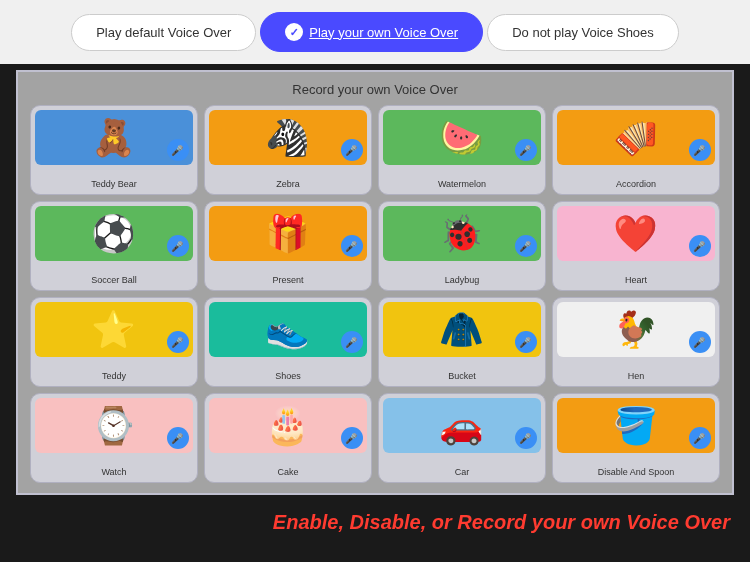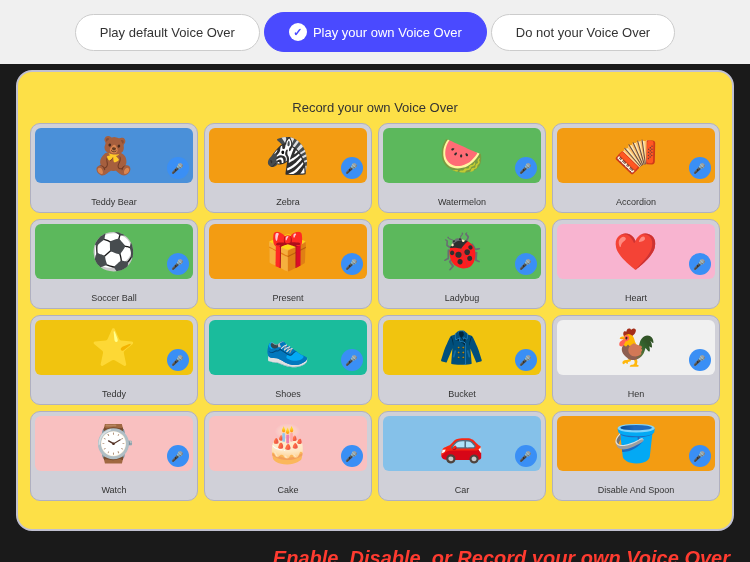--- a/index.html
+++ b/index.html
@@ -32,20 +32,21 @@
       align-items: center;
       gap: 6px;
       min-width: 180px;
       justify-content: center;
     }
 
     .tab-btn.active {
       background: #4a4aff;
       border-color: #4a4aff;
       color: white;
+      text-decoration: underline;
     }
 
     .tab-btn .check-circle {
       width: 18px;
       height: 18px;
       border-radius: 50%;
       background: white;
       display: flex;
       align-items: center;
       justify-content: center;
@@ -53,25 +54,25 @@
     }
 
     .tab-btn.active .check-circle::after {
       content: '✓';
       color: #4a4aff;
       font-size: 11px;
       font-weight: bold;
     }
 
     .main-content {
-      background: #fde047;
+      background: #a3a3a3;
       margin: 6px 16px;
-      border-radius: 16px;
+      border-radius: 0;
       border: 2px solid #c0c0d0;
-      padding: 28px 12px;
+      padding: 10px 12px;
     }
 
     .record-title {
       text-align: center;
       font-size: 13px;
       color: #333;
       margin-bottom: 8px;
     }
 
     .grid {
@@ -158,21 +159,21 @@
   </style>
 </head>
 <body>
 
 <div class="top-bar">
   <button class="tab-btn" id="tab-default">Play default Voice Over</button>
   <button class="tab-btn active" id="tab-own">
     <div class="check-circle"></div>
     <span>Play your own Voice Over</span>
   </button>
-  <button class="tab-btn" id="tab-none">Do not your Voice Over</button>
+  <button class="tab-btn" id="tab-none">Do not play Voice Shoes</button>
 </div>
 
 <div class="main-content">
   <div class="record-title">Record your own Voice Over</div>
   <div class="grid" id="card-grid">
   <div class="card">
         <div class="card-image bg-blue">🧸<button class="mic-btn" title="Record voice over"></button></div>
         <div class="card-label">Teddy Bear</div>
       </div>
       <div class="card">

